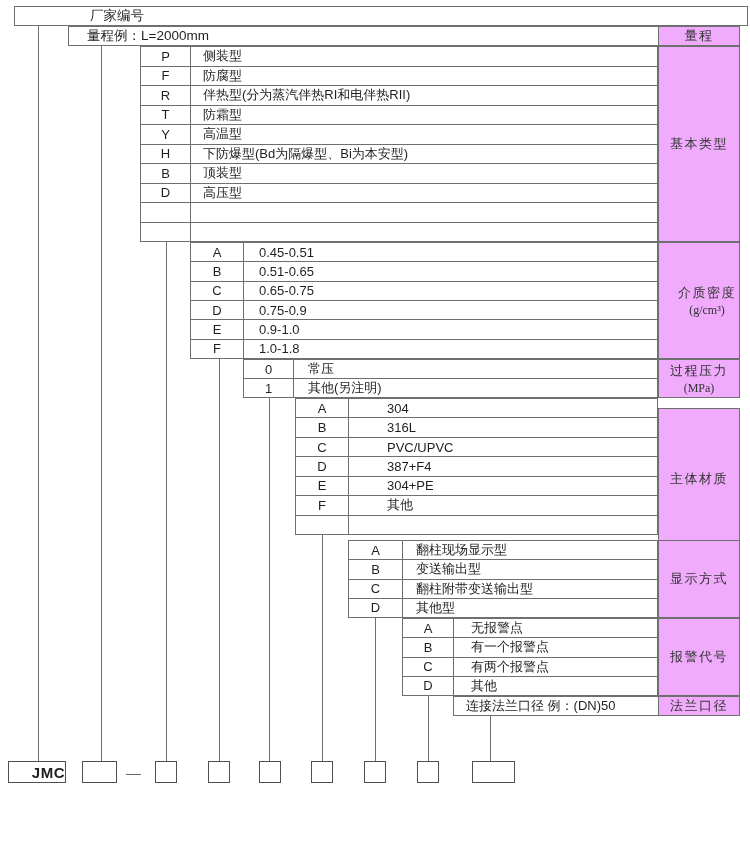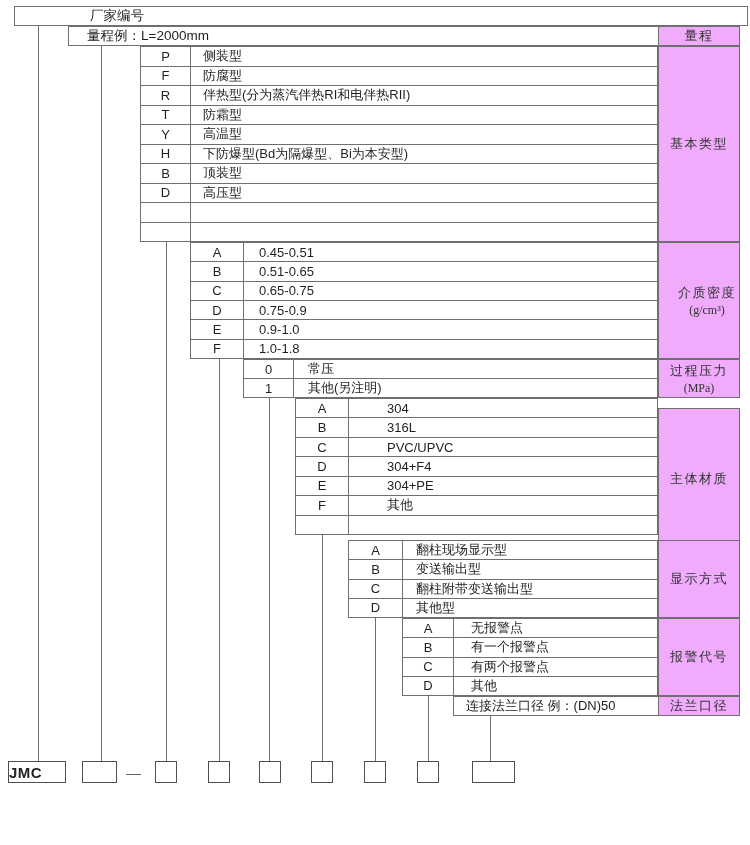--- a/index.html
+++ b/index.html
@@ -15,21 +15,21 @@
   .trow + .trow{border-top:1px solid var(--line);}
   .code{width:var(--cw);flex:none;border-right:1px solid var(--line);display:flex;align-items:center;justify-content:center;font-size:13px;}
   .desc{flex:1;display:flex;align-items:center;padding-left:var(--pad);font-size:13px;white-space:nowrap;overflow:hidden;}
   .lab{
     position:absolute;left:658px;width:82px;border:1px solid var(--line);background:#f0abfc;z-index:3;
     display:flex;flex-direction:column;align-items:center;justify-content:center;gap:1px;
     font-family:"Liberation Serif","DejaVu Serif",serif;font-size:13px;color:#333;letter-spacing:1.5px;text-align:center;
   }
   .lab .unit{font-size:12px;letter-spacing:0;}
   .vline{position:absolute;width:1px;background:var(--line);z-index:1;}
-  .bbox{position:absolute;top:761px;height:22px;border:1px solid var(--dark);background:#fff;display:flex;align-items:center;justify-content:flex-start;z-index:2;}
+  .bbox{position:absolute;top:761px;height:22px;border:1px solid var(--dark);background:#fff;display:flex;align-items:center;justify-content:flex-end;z-index:2;}
   .model{font-weight:700;font-size:15px;letter-spacing:0.5px;}
   .dash{position:absolute;left:123px;top:762px;width:21px;height:20px;display:flex;align-items:center;justify-content:center;color:#666;font-size:15px;z-index:2;}
   .flange-row{position:absolute;border:1px solid var(--line);background:#fff;display:flex;align-items:center;font-size:13px;z-index:2;white-space:nowrap;}
   .note{position:absolute;left:8px;top:798px;width:738px;color:#ee1111;font-weight:700;font-size:20px;line-height:23px;letter-spacing:0.5px;z-index:4;}
 </style>
 </head>
 <body>
 
 <div class="canvas">
 
@@ -126,21 +126,21 @@
       <div class="trow">
         <span class="code">B</span>
         <span class="desc">316L</span>
       </div>
       <div class="trow">
         <span class="code">C</span>
         <span class="desc">PVC/UPVC</span>
       </div>
       <div class="trow">
         <span class="code">D</span>
-        <span class="desc">304+F4</span>
+        <span class="desc">387+F4</span>
       </div>
       <div class="trow">
         <span class="code">E</span>
         <span class="desc">304+PE</span>
       </div>
       <div class="trow">
         <span class="code">F</span>
         <span class="desc">其他</span>
       </div>
       <div class="trow">

